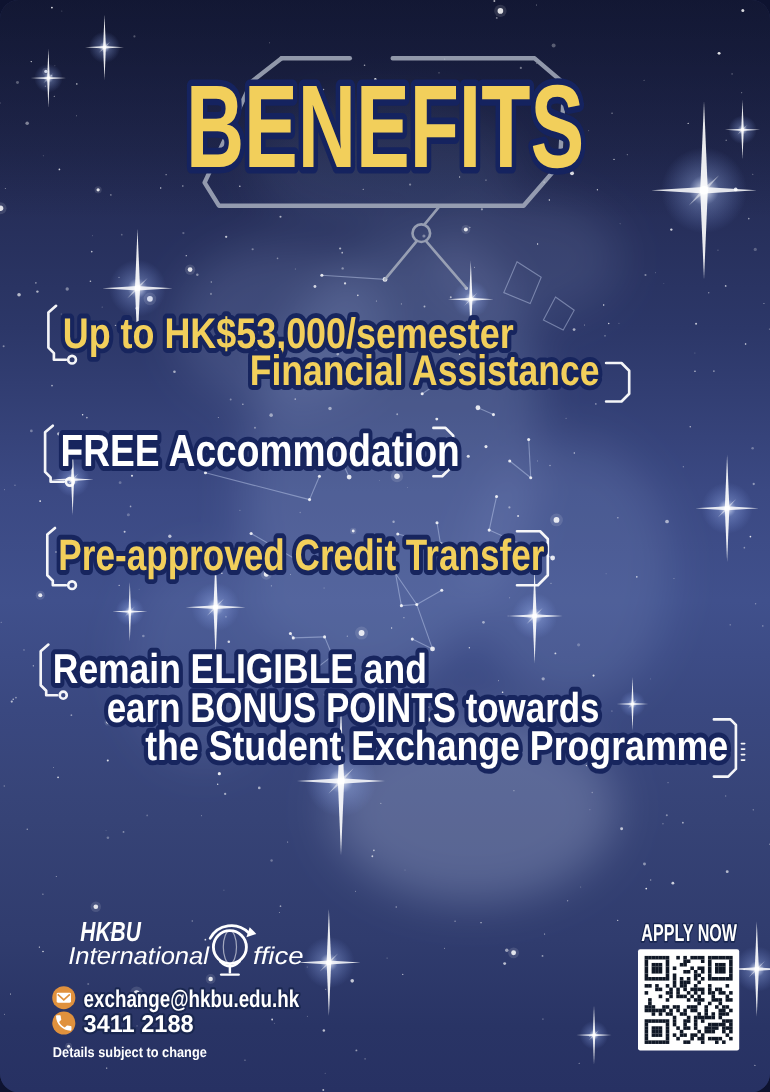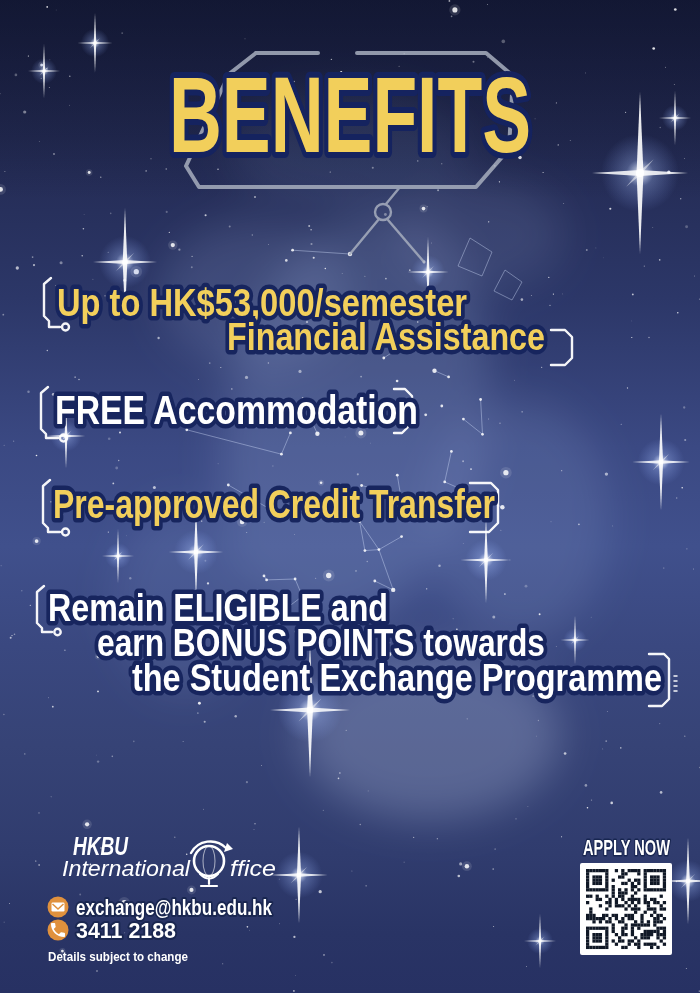--- a/index.html
+++ b/index.html
@@ -1,16 +1,16 @@
 <!DOCTYPE html>
 <html><head>
 <meta charset="utf-8">
 <style>
   html,body{margin:0;padding:0;background:#0e1330;}
-  .poster{position:relative;width:700px;height:993px;overflow:hidden;background:#222a52;}
+  .poster{position:relative;width:700px;height:993px;overflow:hidden;background:#222a52;border-radius:17px;}
   svg{display:block;}
   text{font-family:"Liberation Sans","DejaVu Sans",sans-serif;}
 </style>
 </head>
 <body>
 
 <div class="poster">
 <svg id="scene" width="700" height="993" viewBox="0 0 700 993" xmlns="http://www.w3.org/2000/svg">
   <defs>
     <linearGradient id="bgGrad" x1="0" y1="0" x2="0" y2="1">

